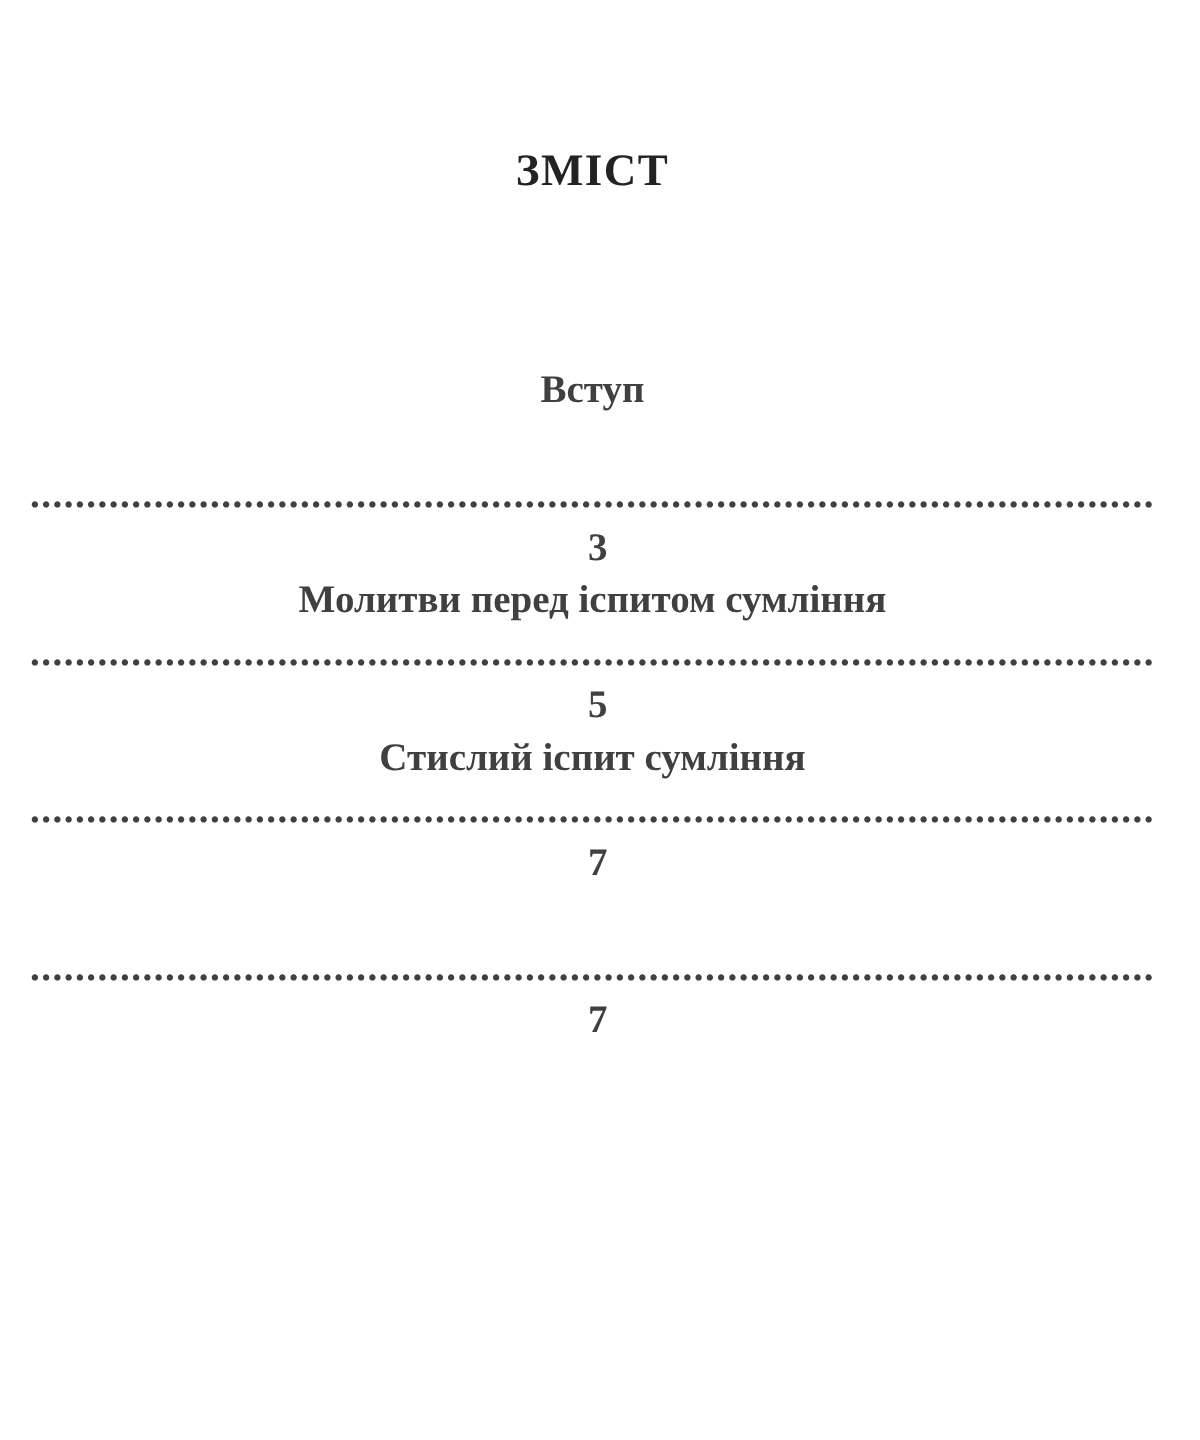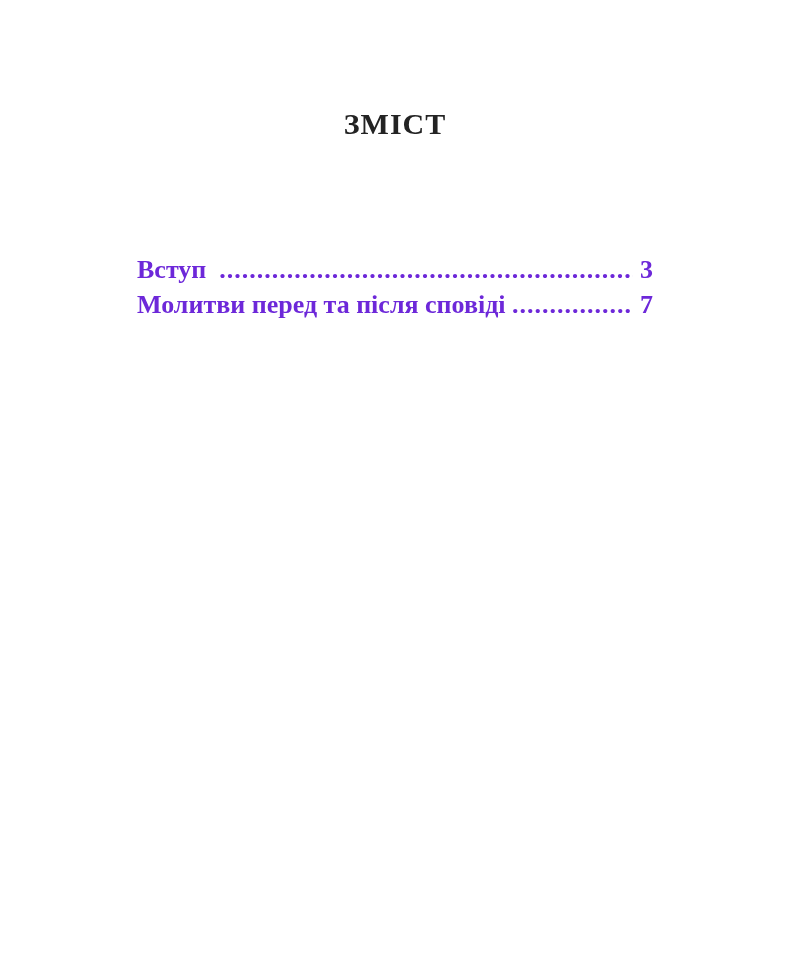--- a/index.html
+++ b/index.html
@@ -18,40 +18,41 @@
     position: relative;
     width: 800px;
     height: 960px;
     background: #ffffff;
   }
   .content {
     margin-left: 137px;
     width: 516px;
   }
   .title {
-    margin: 18px;
+    margin: 8px;
     padding-top: 88px;
     font-size: 30px;
     line-height: 36px;
     font-weight: 700;
     letter-spacing: 1px;
     text-align: center;
     color: #232323;
   }
   .toc {
     margin-top: 110px;
   }
   .toc-row {
     display: flex;
-    align-items: flex-start;
+    align-items: center;
     font-size: 26px;
     line-height: 35px;
     font-weight: 700;
-    color: #6d28d9;
+    color: #404040;
     white-space: nowrap;
+    flex-direction: column;
   }
   .toc-label {
     flex: 0 0 auto;
   }
   .toc-gap {
     flex: 0 0 auto;
     white-space: pre;
   }
   .toc-dots {
     flex: 1 1 auto;
@@ -78,24 +79,35 @@
 
     <div class="toc">
 
       <div class="toc-row">
         <span class="toc-label">Вступ</span>
           <span class="toc-gap">&nbsp;&nbsp;</span>
         <span class="toc-dots"></span>
         <span class="toc-page-num">3</span>
       </div>
 
-
+      <div class="toc-row">
+        <span class="toc-label">Молитви перед іспитом сумління</span>
+          <span class="toc-gap"></span>
+        <span class="toc-dots"></span>
+        <span class="toc-page-num">5</span>
+      </div>
 
       <div class="toc-row">
-        <span class="toc-label">Молитви перед та після сповіді</span>
+        <span class="toc-label">Стислий іспит сумління</span>
+          <span class="toc-gap"></span>
+        <span class="toc-dots"></span>
+        <span class="toc-page-num">7</span>
+      </div>
+
+      <div class="toc-row">
           <span class="toc-gap">&nbsp;</span>
         <span class="toc-dots"></span>
         <span class="toc-page-num">7</span>
       </div>
 
 
     </div>
   </div>
 </div>
 

